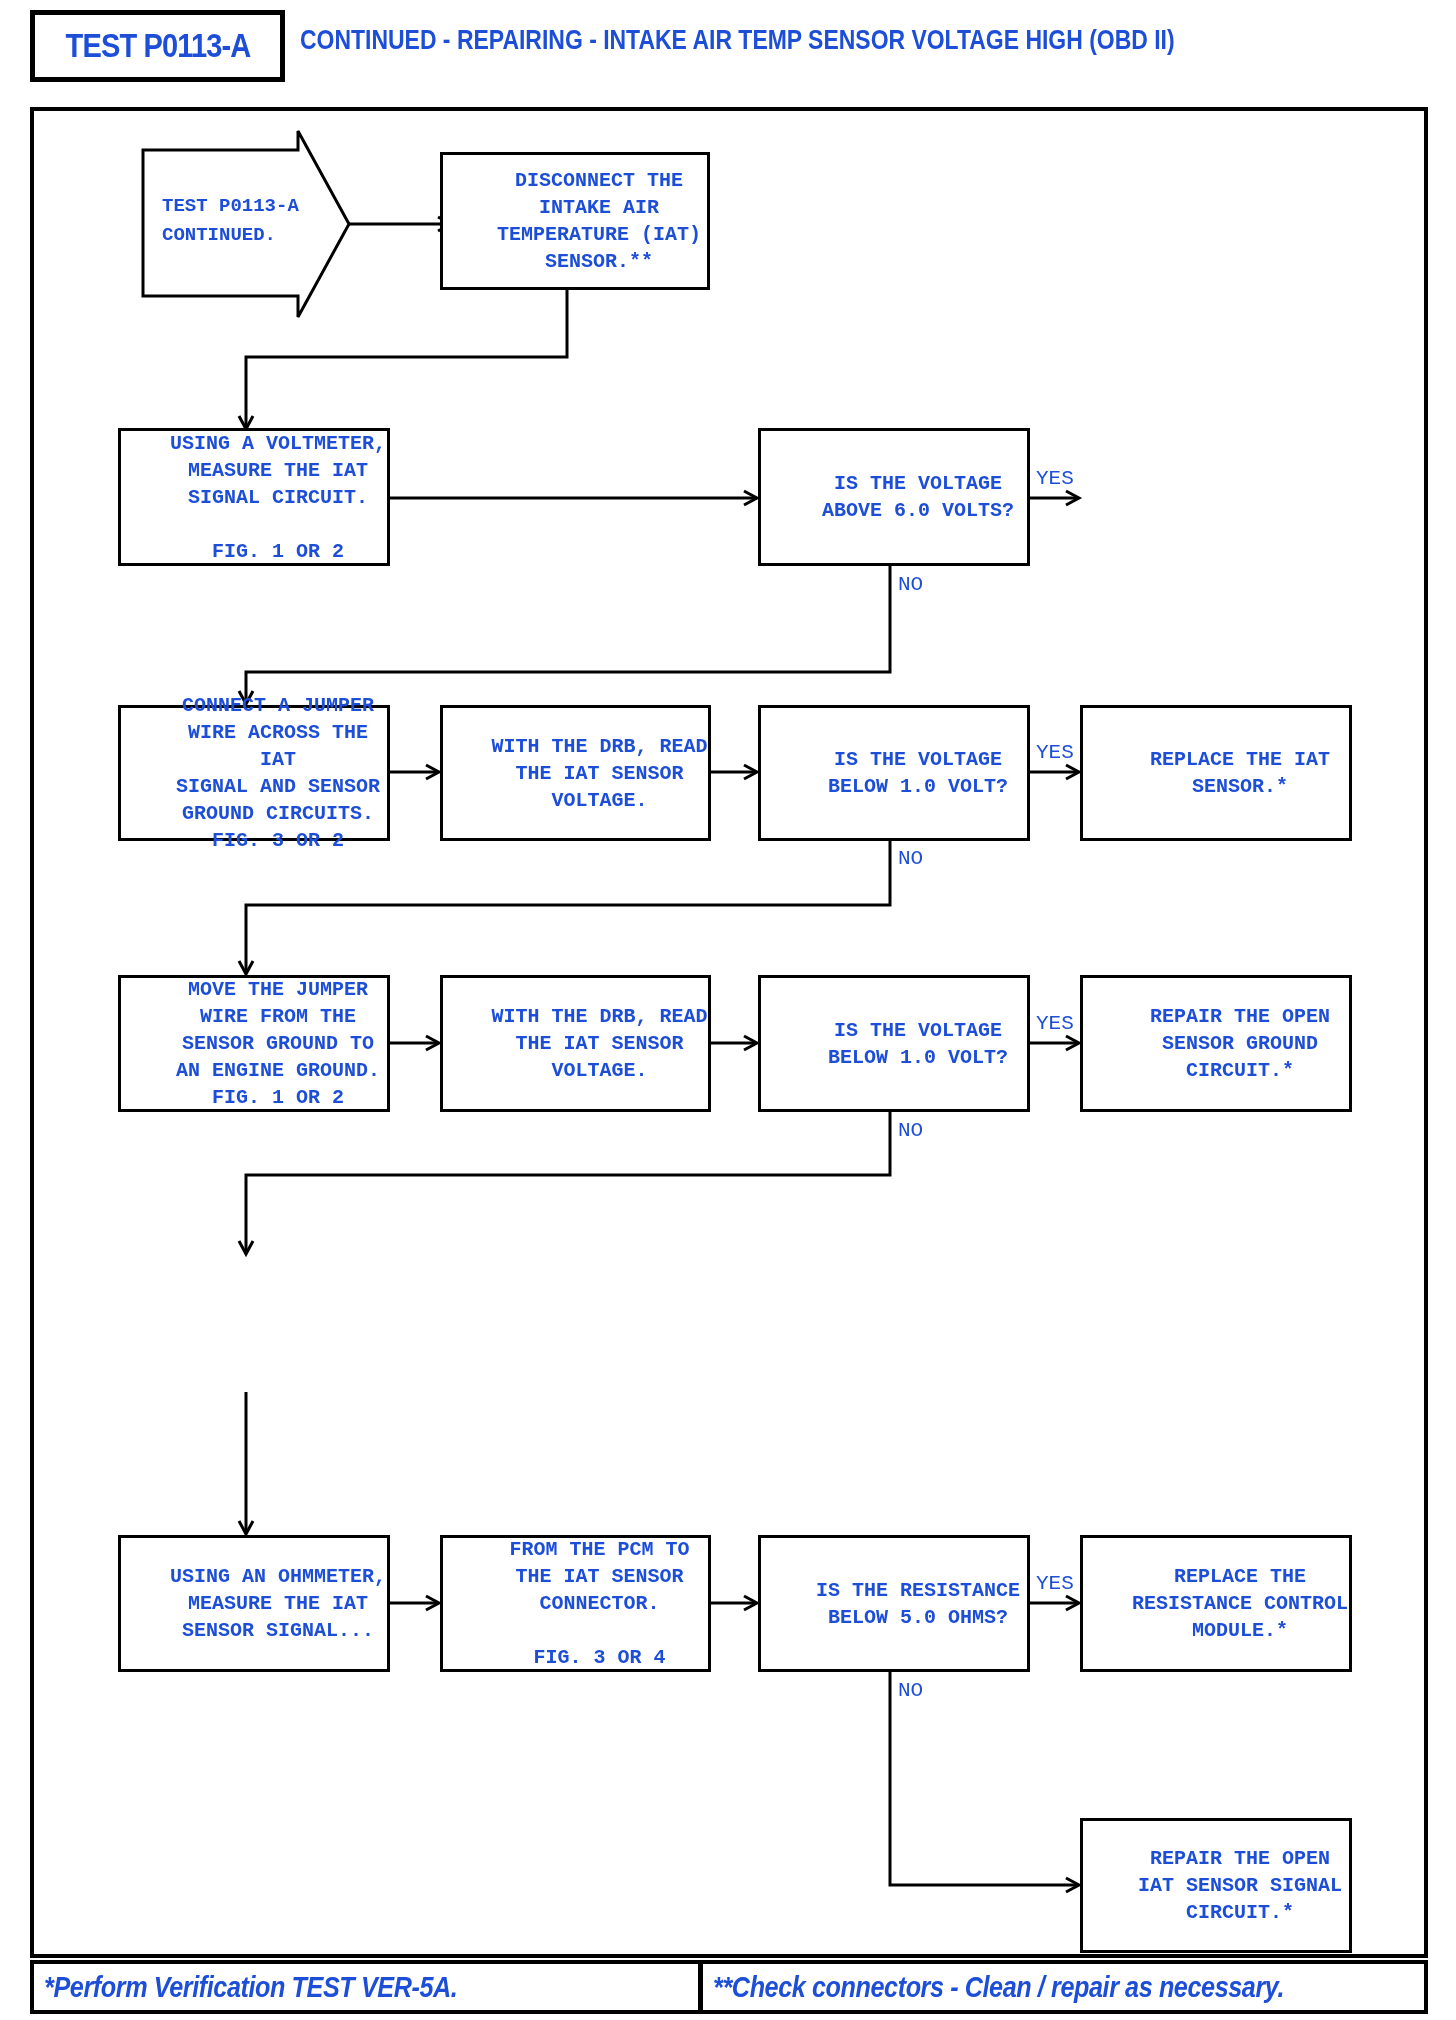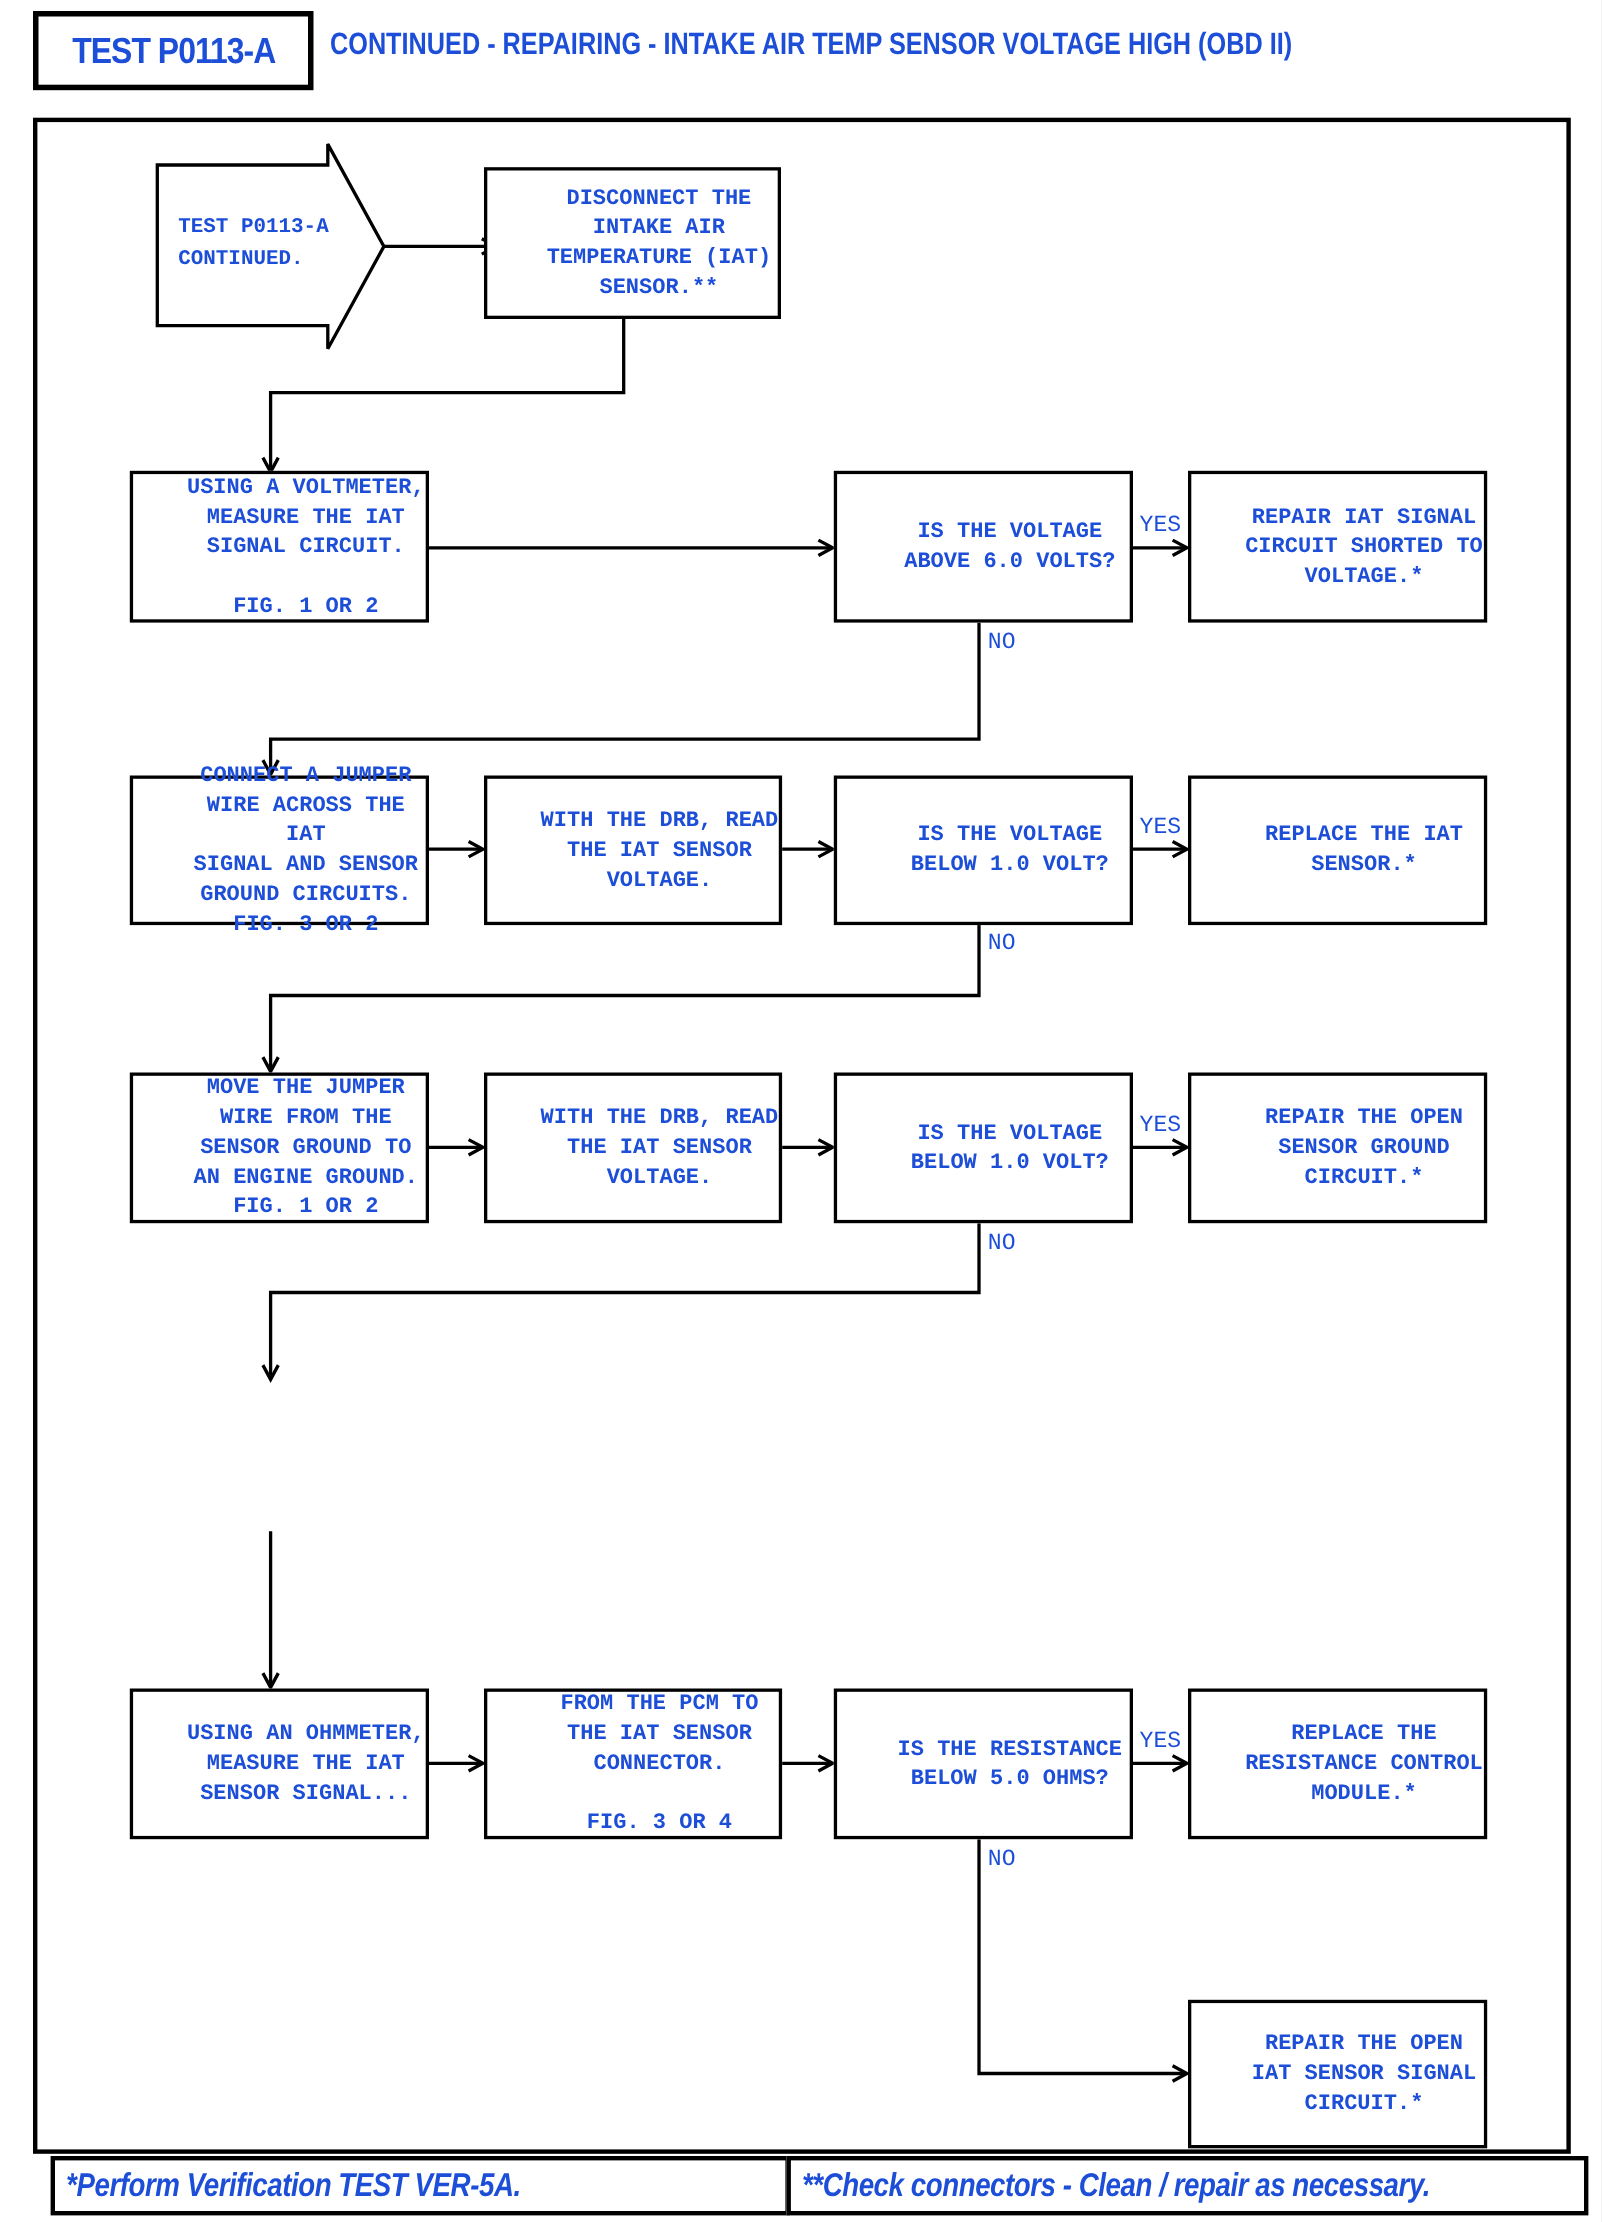--- a/index.html
+++ b/index.html
@@ -42,21 +42,21 @@
     position:absolute;z-index:2;font-weight:bold;font-size:19px;line-height:29px;
     white-space:pre-line;text-align:left;
   }
   .branchlbl{
     position:absolute;z-index:2;font-weight:normal;font-size:21px;line-height:21px;
     white-space:nowrap;
   }
   
   .foot-box{
     position:absolute;border:4px solid #000;box-sizing:border-box;background:#fff;
-    display:flex;align-items:center;margin-left:16px;
+    display:flex;align-items:center;
   }
   .foot-box span{
     font-family:"Liberation Sans",sans-serif;font-weight:bold;font-style:italic;
     font-size:30px;transform:scaleX(.84);transform-origin:left center;
     white-space:nowrap;padding-left:12px;letter-spacing:-0.5px;
   }
 </style>
 </head>
 <body>
 
@@ -136,23 +136,20 @@
 TEMPERATURE (IAT)
 SENSOR.**</div>
 
   <div class="node" style="left:118px;top:428px;width:272px;height:138px">USING A VOLTMETER,
 MEASURE THE IAT
 SIGNAL CIRCUIT.
 
 FIG. 1 OR 2</div>
   <div class="node" style="left:758px;top:428px;width:272px;height:138px">IS THE VOLTAGE
 ABOVE 6.0 VOLTS?</div>
-  <div class="node" style="left:1080px;top:428px;width:272px;height:138px">REPAIR IAT SIGNAL
-CIRCUIT SHORTED TO
-VOLTAGE.*</div>
 
   <div class="node" style="left:118px;top:705px;width:272px;height:136px">CONNECT A JUMPER
 WIRE ACROSS THE IAT
 SIGNAL AND SENSOR
 GROUND CIRCUITS.
 FIG. 3 OR 2</div>
   <div class="node" style="left:440px;top:705px;width:271px;height:136px">WITH THE DRB, READ
 THE IAT SENSOR
 VOLTAGE.</div>
   <div class="node" style="left:758px;top:705px;width:272px;height:136px">IS THE VOLTAGE

